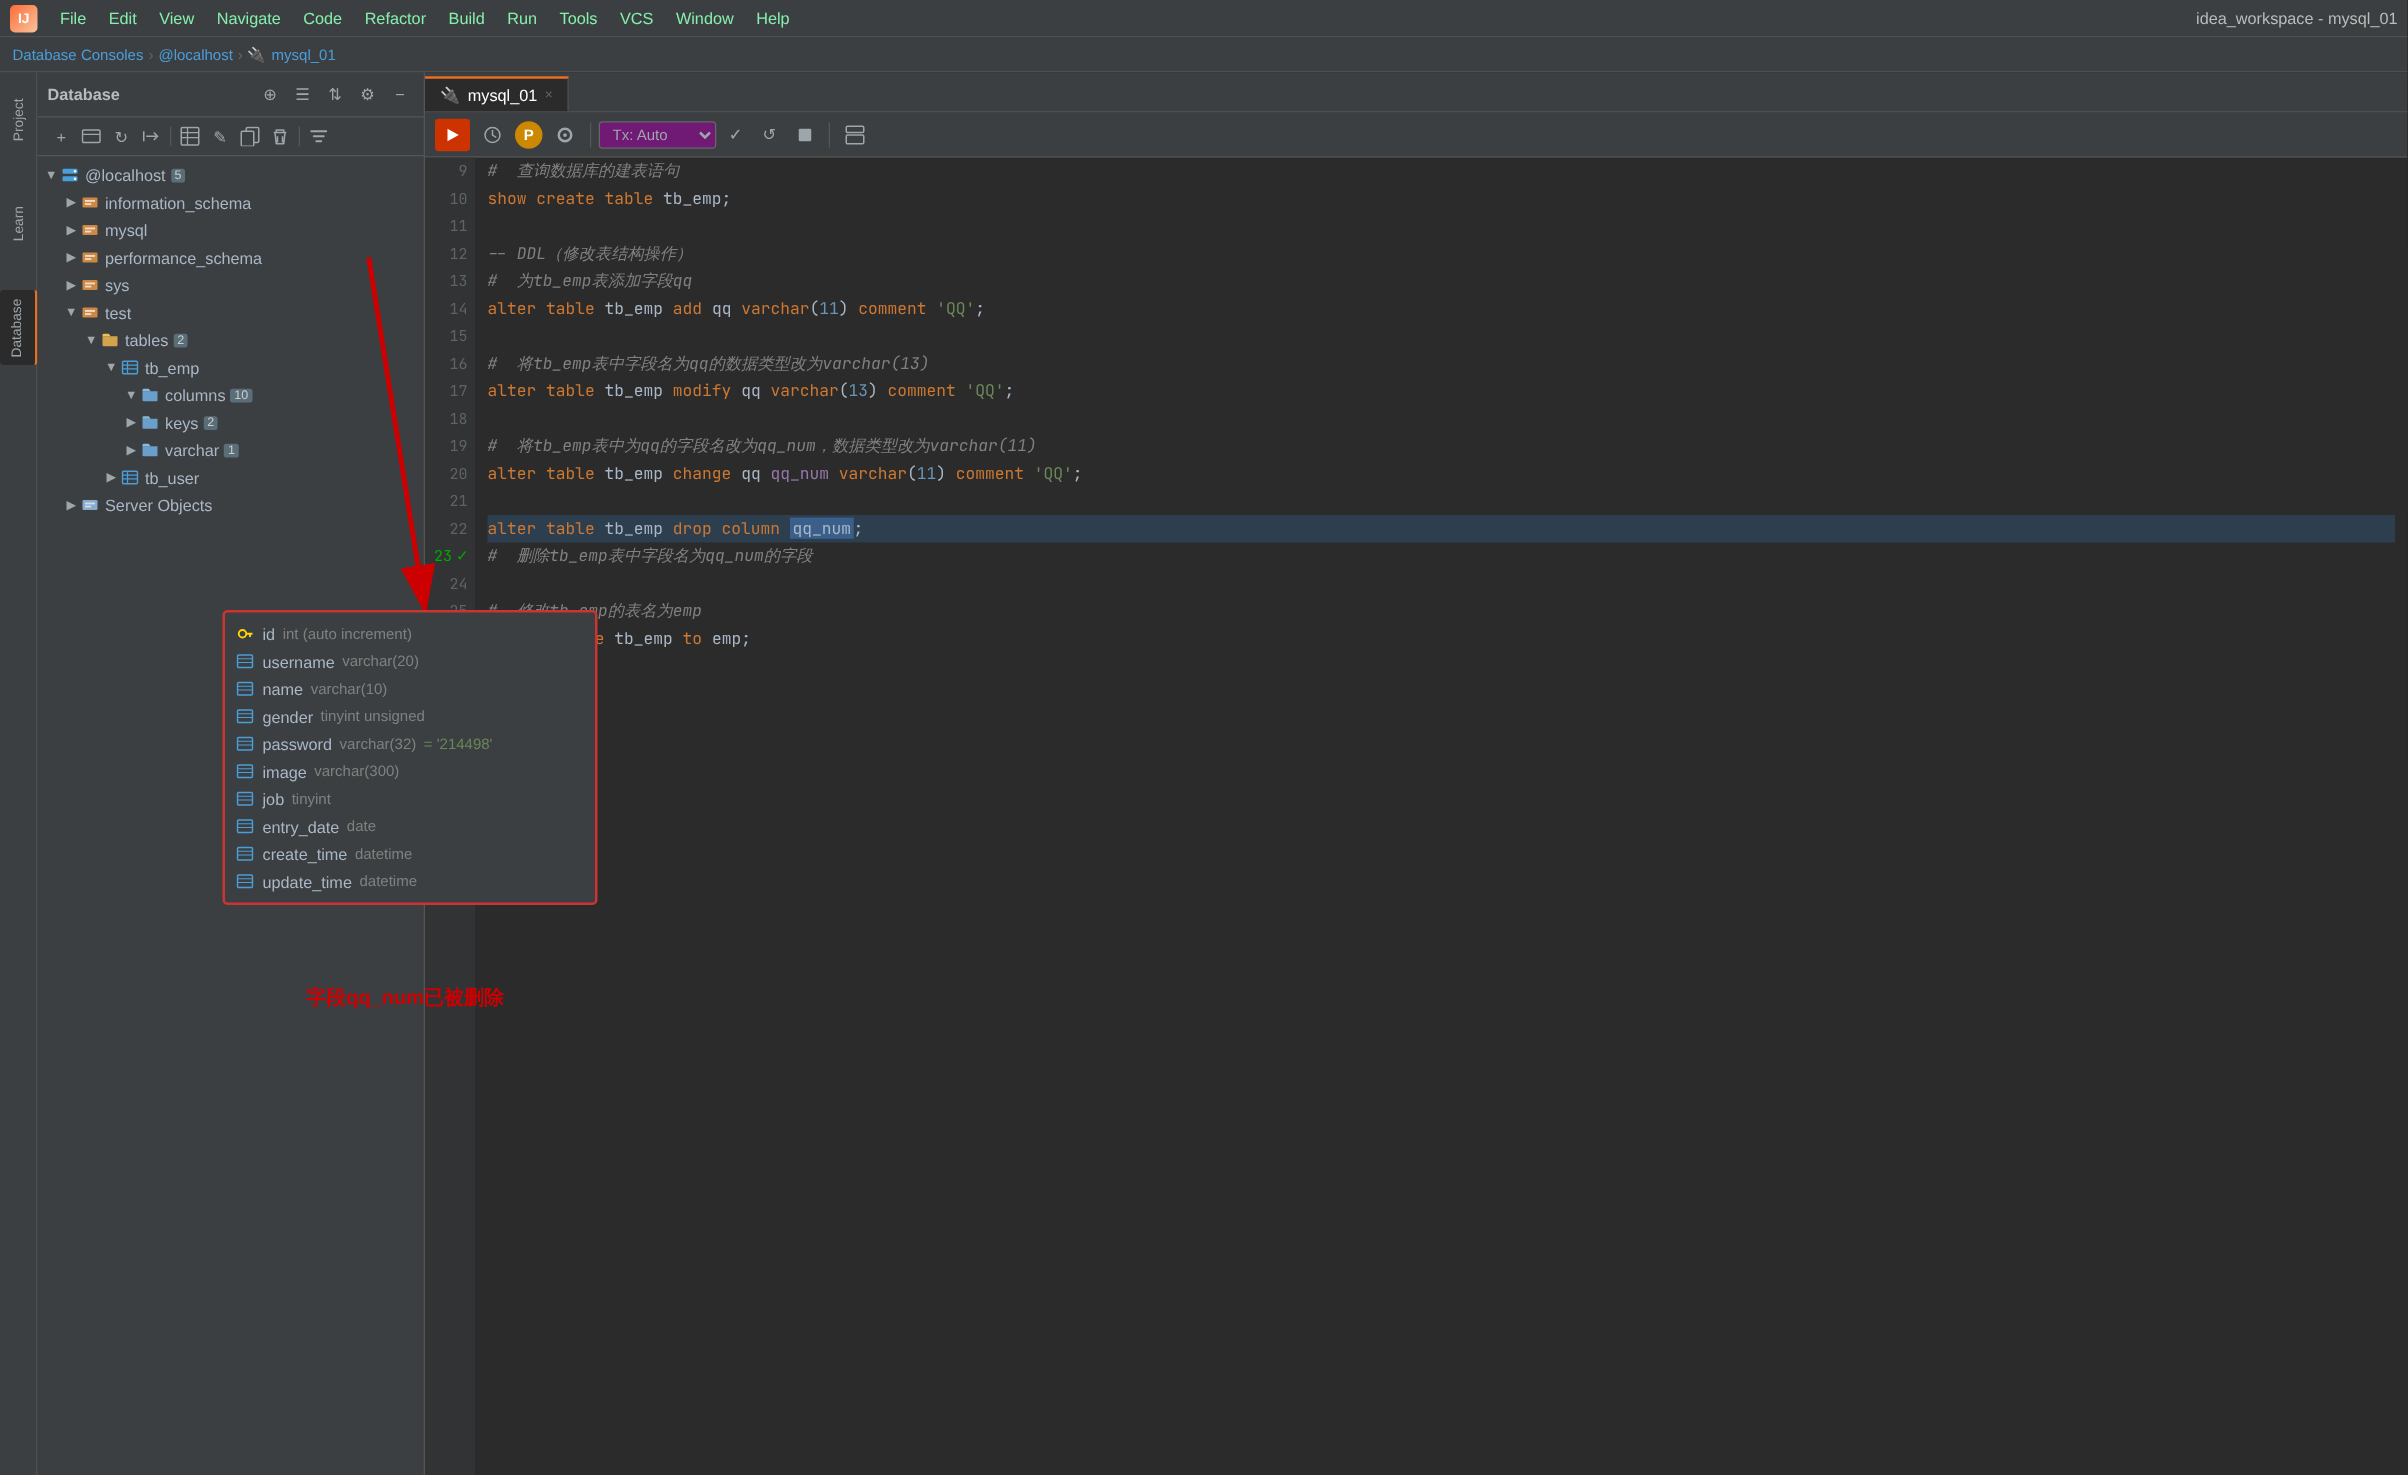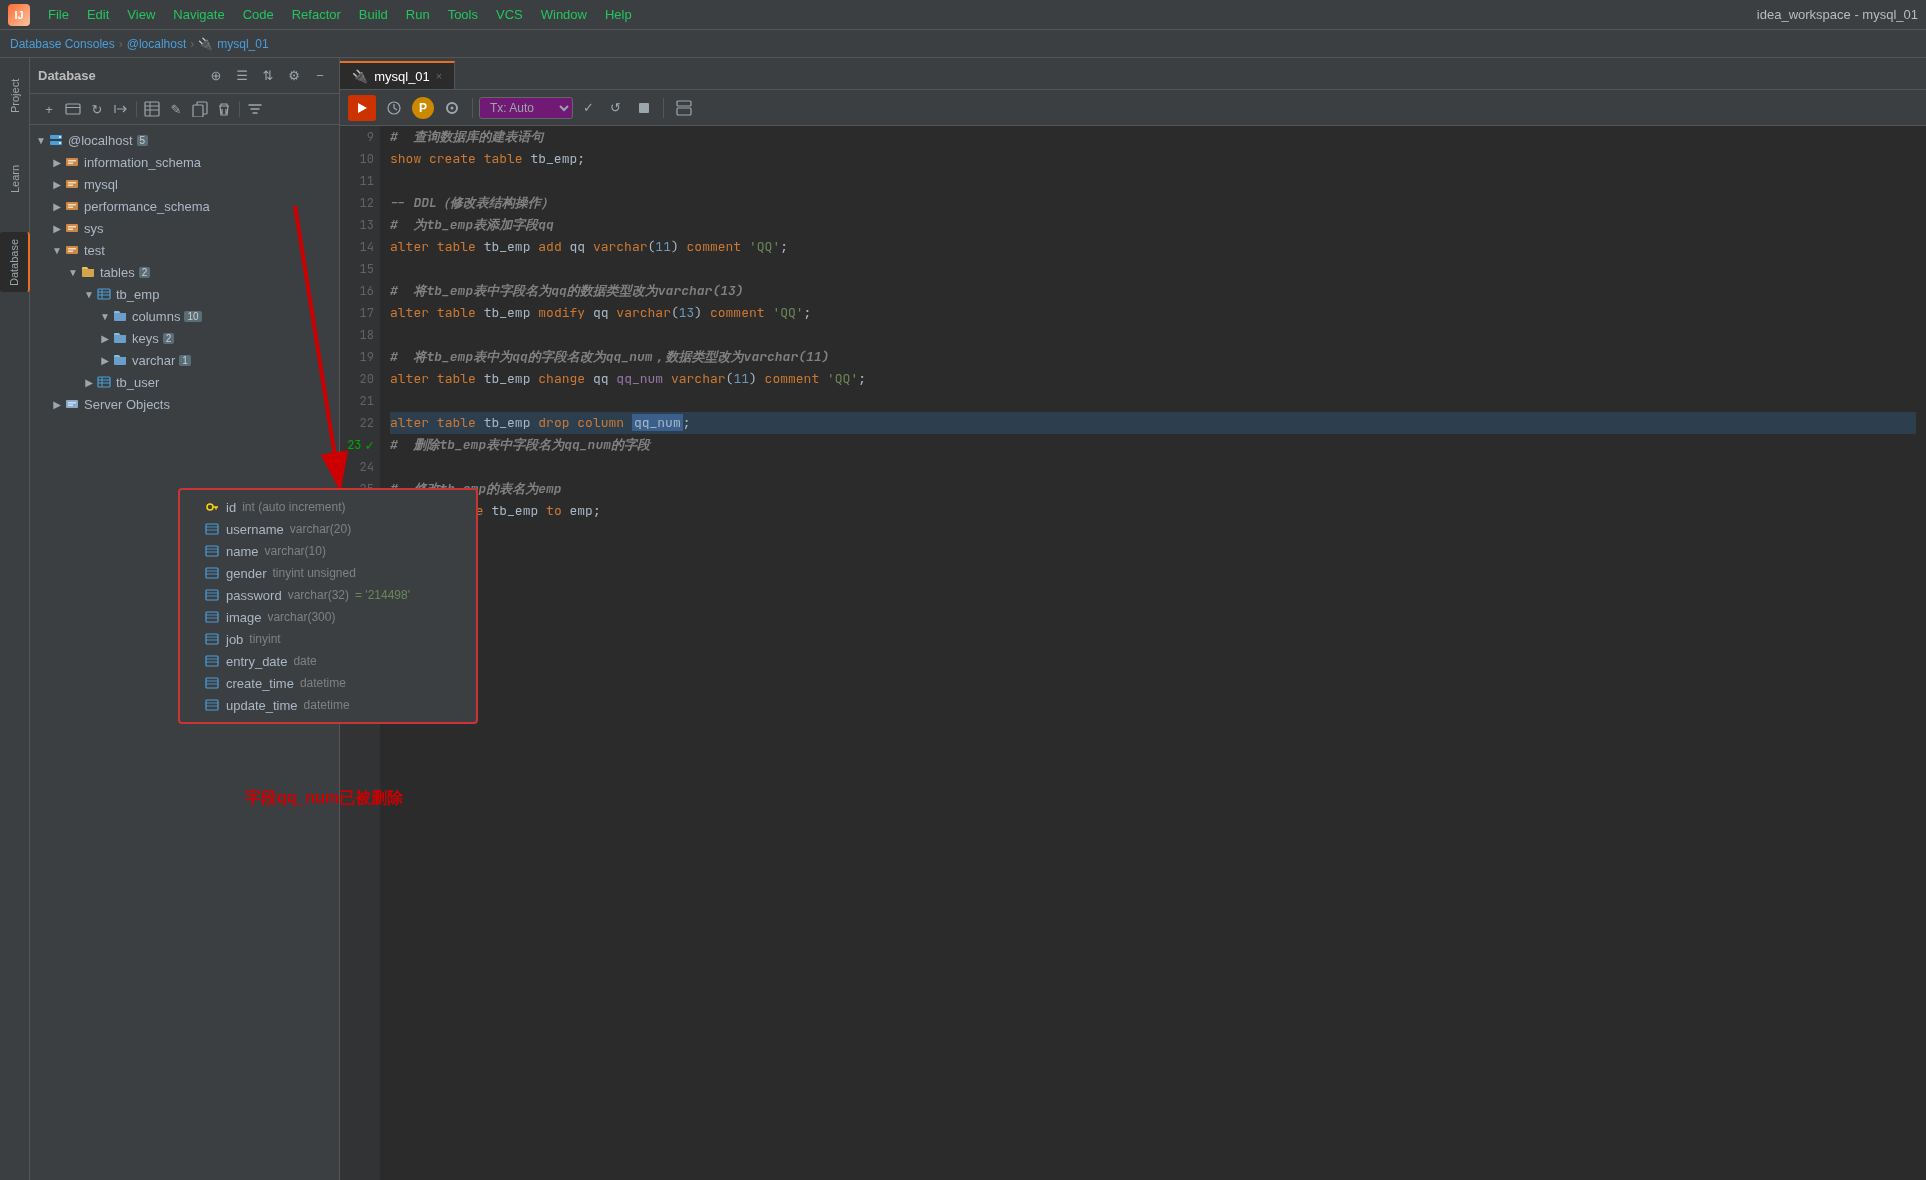--- a/index.html
+++ b/index.html
@@ -18,21 +18,21 @@
     .menubar-logo {
       width: 22px; height: 22px;
       background: linear-gradient(135deg, #ff6b35, #f7c59f);
       border-radius: 4px;
       margin-right: 8px;
       display: flex; align-items: center; justify-content: center;
       font-size: 12px; font-weight: bold; color: white;
     }
     .menubar-item {
       padding: 2px 8px;
-      color: #22c55e;
+      color: #86efac;
       cursor: pointer;
       border-radius: 3px;
       font-size: 13px;
     }
     .menubar-title {
       margin-left: auto;
       color: #bbbbbb;
       font-size: 13px;
     }
 
@@ -160,21 +160,21 @@
     }
 
     
     .columns-popup {
       position: absolute;
       left: 178px;
       top: 430px;
       background: #3c3f41;
       border: 2px solid #cc3333;
       border-radius: 4px;
-      padding: 6px 24px;
+      padding: 6px 8px;
       z-index: 100;
       min-width: 300px;
     }
     .col-item {
       display: flex;
       align-items: center;
       height: 22px;
       gap: 6px;
     }
     .col-icon {
@@ -306,21 +306,21 @@
     .line-check { color: #00aa00; font-size: 14px; }
     .code-lines { flex: 1; padding: 0 10px; }
     .code-line {
       height: 22px;
       white-space: pre;
       line-height: 22px;
     }
     .code-line.highlighted { background: #2d3e4e; }
     .kw { color: #cc7832; }
     .str { color: #6a8759; }
-    .cmt { color: #808080; font-style: italic; font-weight: bold; }
+    .cmt { color: #808080; font-style: italic; }
     .var { color: #9876aa; }
     .tbl { color: #a9b7c6; }
     .num { color: #6897bb; }
   </style>
 </head>
 <body>
 
 <div class="menubar">
   <div class="menubar-logo">
     <span style="font-size:11px; font-weight:900; color:white;">IJ</span>

